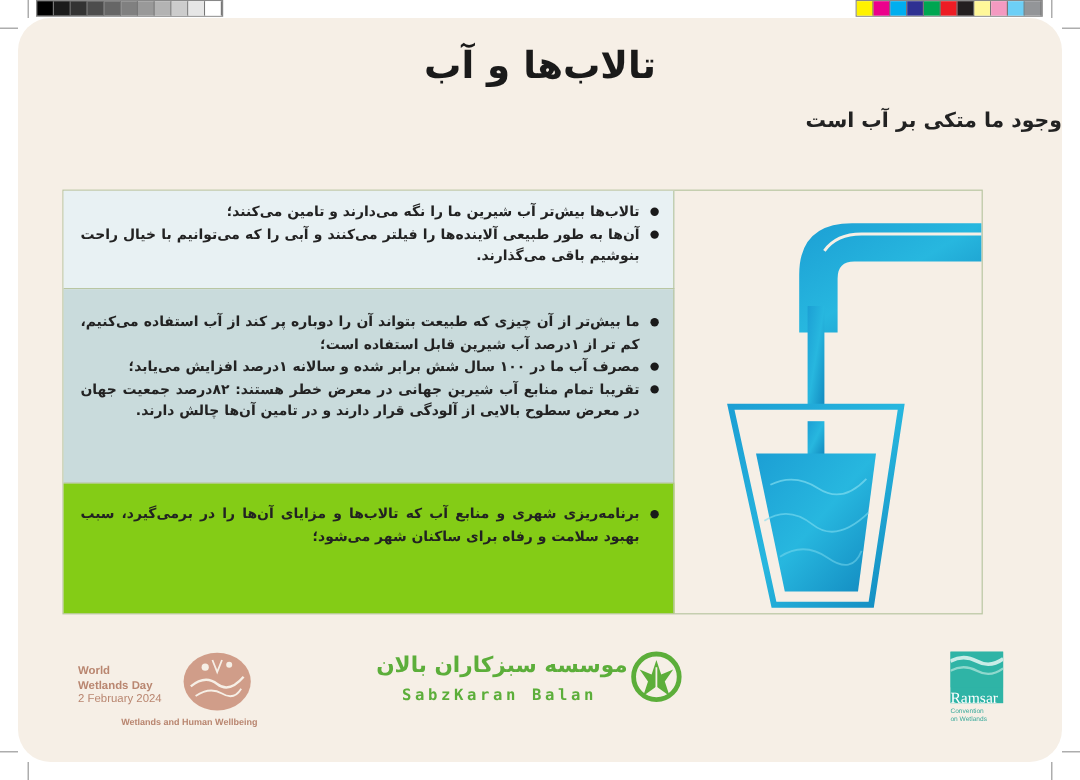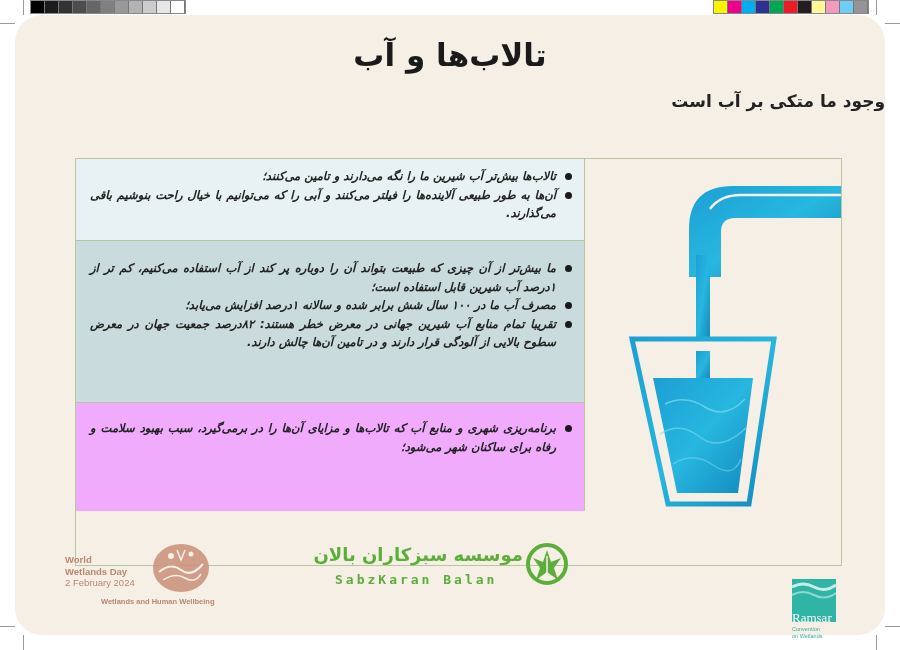--- a/index.html
+++ b/index.html
@@ -3,37 +3,37 @@
 <meta charset="utf-8">
 <style>
   html, body { margin:0; padding:0; }
   body { width:900px; height:650px; background:#ffffff; position:relative; overflow:hidden; font-family:"DejaVu Sans", sans-serif; }
   .crop { position:absolute; background:#9a9a9a; }
   .swatches { position:absolute; top:0; height:14px; display:flex; border:1px solid #888; box-sizing:border-box; }
   .swatches span { width:14px; height:100%; display:block; border-right:1px solid #777; box-sizing:border-box; }
   .page { position:absolute; left:15px; top:15px; width:870px; height:620px; background:#f6efe6;border-radius:27px; }
   .title { position:absolute; left:0; right:0; top:22px; text-align:center; direction:rtl; font-family:"DejaVu Sans", sans-serif; font-weight:bold; font-size:31px; color:#1a1a1a; }
   .subtitle { position:absolute; left:0; right:0; top:76px; direction:rtl; font-weight:bold; font-size:17px; color:#222; padding-left:40px; }
-  .box { position:absolute; left:60px; top:143px; width:767px; height:408px; border:1.5px solid #b9c6a2; box-sizing:border-box; background:#f6efe6;font-style:italic; }
+  .box { position:absolute; left:37px; top:143px; width:767px; height:354px; border:1.5px solid #b9c6a2; box-sizing:border-box; background:#f6efe6; }
   .panel { position:absolute; left:0; width:509px; box-sizing:border-box; border-right:1.5px solid #b9c6a2; direction:rtl; padding:8px 12px 0 14px; }
   .p1 { top:0; height:82px; background:#e8f1f3; border-bottom:1.5px solid #b9c6a2; }
   .p2 { top:82px; height:162px; background:#c9dbdc; border-bottom:1.5px solid #b9c6a2; padding-top:18px; }
-  .p3 { top:244px; height:108px; background:#f0abfc; padding-top:16px; }
+  .p3 { top:244px; height:108px; background:#84cc16; padding-top:16px; }
   ul { margin:0; padding:0; list-style:none; }
   li { position:relative; padding-right:16px; font-size:11.6px; font-weight:bold; line-height:18.5px; color:#222; text-align:justify; }
   li::before { content:""; position:absolute; right:0; top:6px; width:7px; height:7px; border-radius:50%; background:#1a1a1a; }
   .illus { position:absolute; left:509px; top:0; width:256px; height:352px; }
   .footer-left { position:absolute; left:50px; top:525px; width:160px; height:70px; }
   .wwd-text { position:absolute; left:0; top:14px; color:#b98670; font-size:9.5px; line-height:11.5px; font-family:"Liberation Sans", sans-serif; }
   .wwd-text .b { font-weight:bold; }
   .wwd-tag { position:absolute; left:0; top:57px; color:#b98670; font-size:7.5px; font-weight:bold; font-family:"Liberation Sans", sans-serif; white-space:nowrap;margin-left:36px; }
   .sab { position:absolute; left:320px; top:525px; width:240px; height:60px; }
   .sab-fa { position:absolute; right:52px; top:4px; font-size:18px; font-weight:bold; color:#5cae3a; direction:rtl; white-space:nowrap; }
   .sab-en { position:absolute; left:0; top:32px; font-size:13px; font-weight:bold; color:#5cae3a; letter-spacing:3px; font-family:"DejaVu Sans Mono", monospace; white-space:nowrap; }
-  .ramsar { position:absolute; left:777px; top:528px; width:46px; height:70px;margin-top:36px; }
+  .ramsar { position:absolute; left:777px; top:528px; width:46px; height:70px; }
   .ramsar-box { position:absolute; left:0; top:0; width:44px; height:43px; background:#2fb4a6; }
   .ramsar-name { position:absolute; left:0; top:31px; font-family:"Liberation Serif", serif; color:#fff; font-size:13px; }
   .ramsar-sub { position:absolute; left:0; top:47px; font-size:5.5px; line-height:6.5px; color:#3aa99b; font-family:"Liberation Sans", sans-serif; }
 </style>
 </head>
 <body>
 
 <div class="crop" style="left:23px;top:0;width:1px;height:15px;"></div>
 <div class="crop" style="left:0;top:23px;width:15px;height:1px;"></div>
 <div class="crop" style="left:876px;top:0;width:1px;height:15px;"></div>

